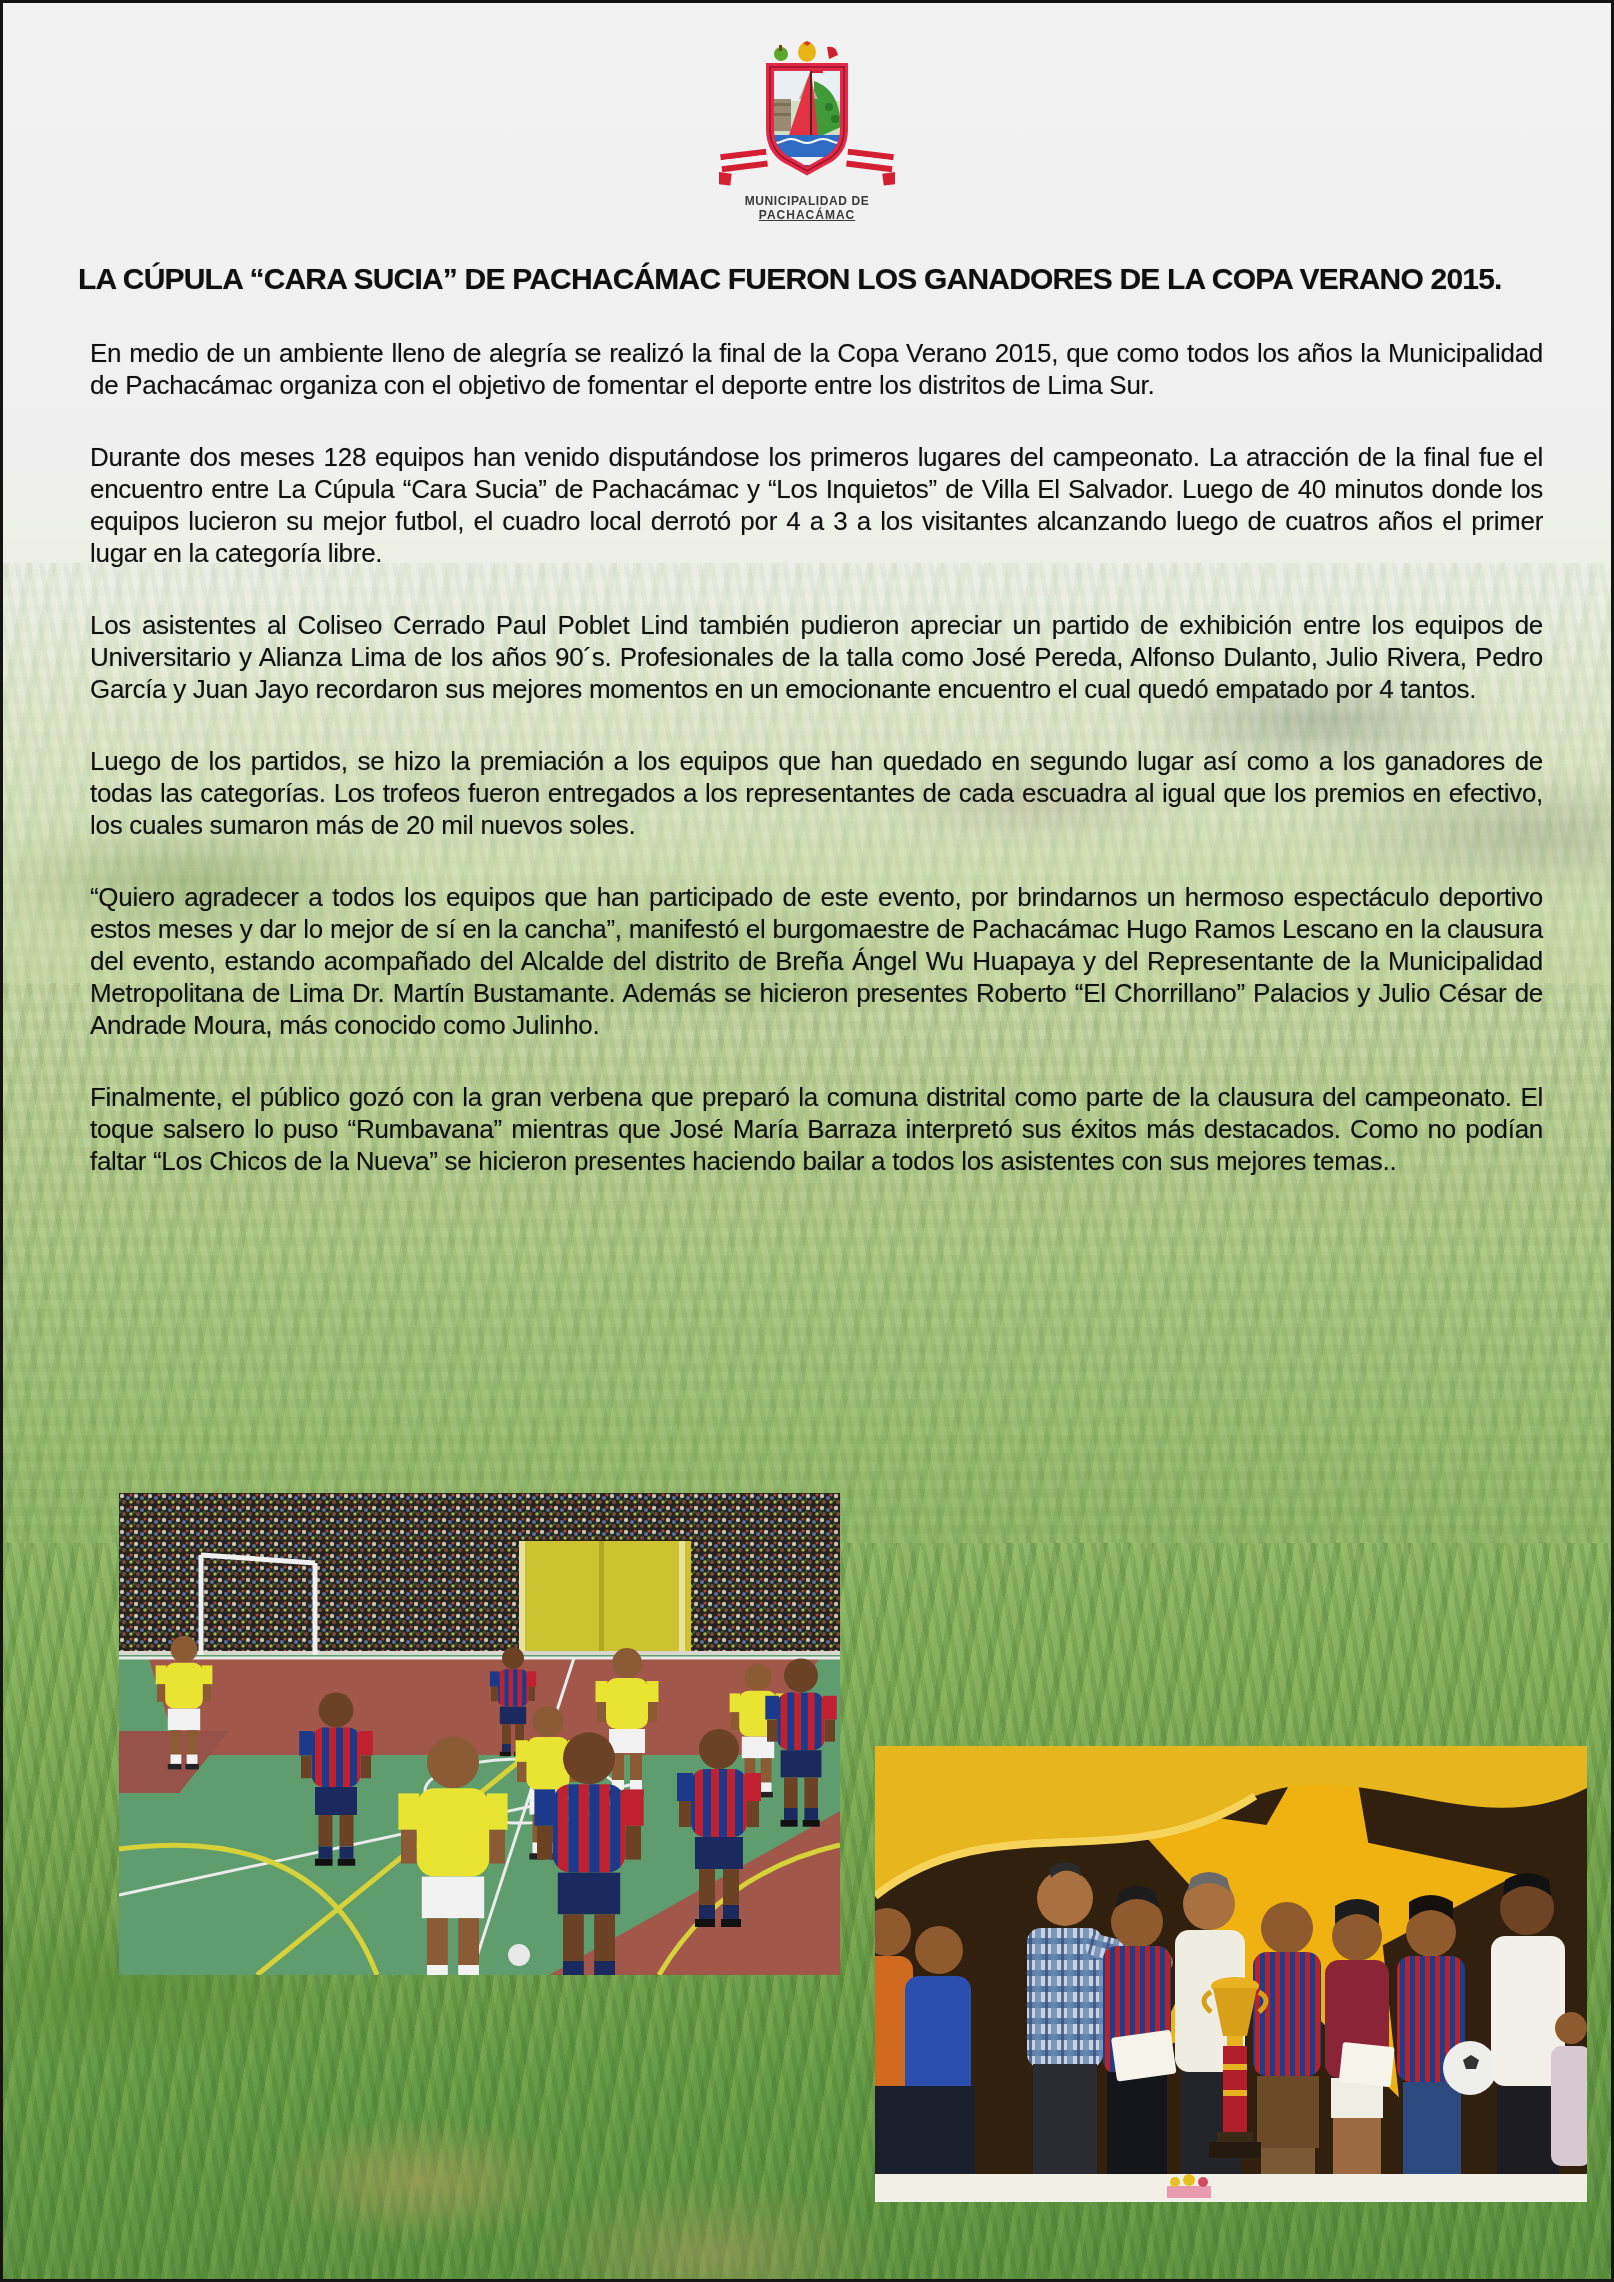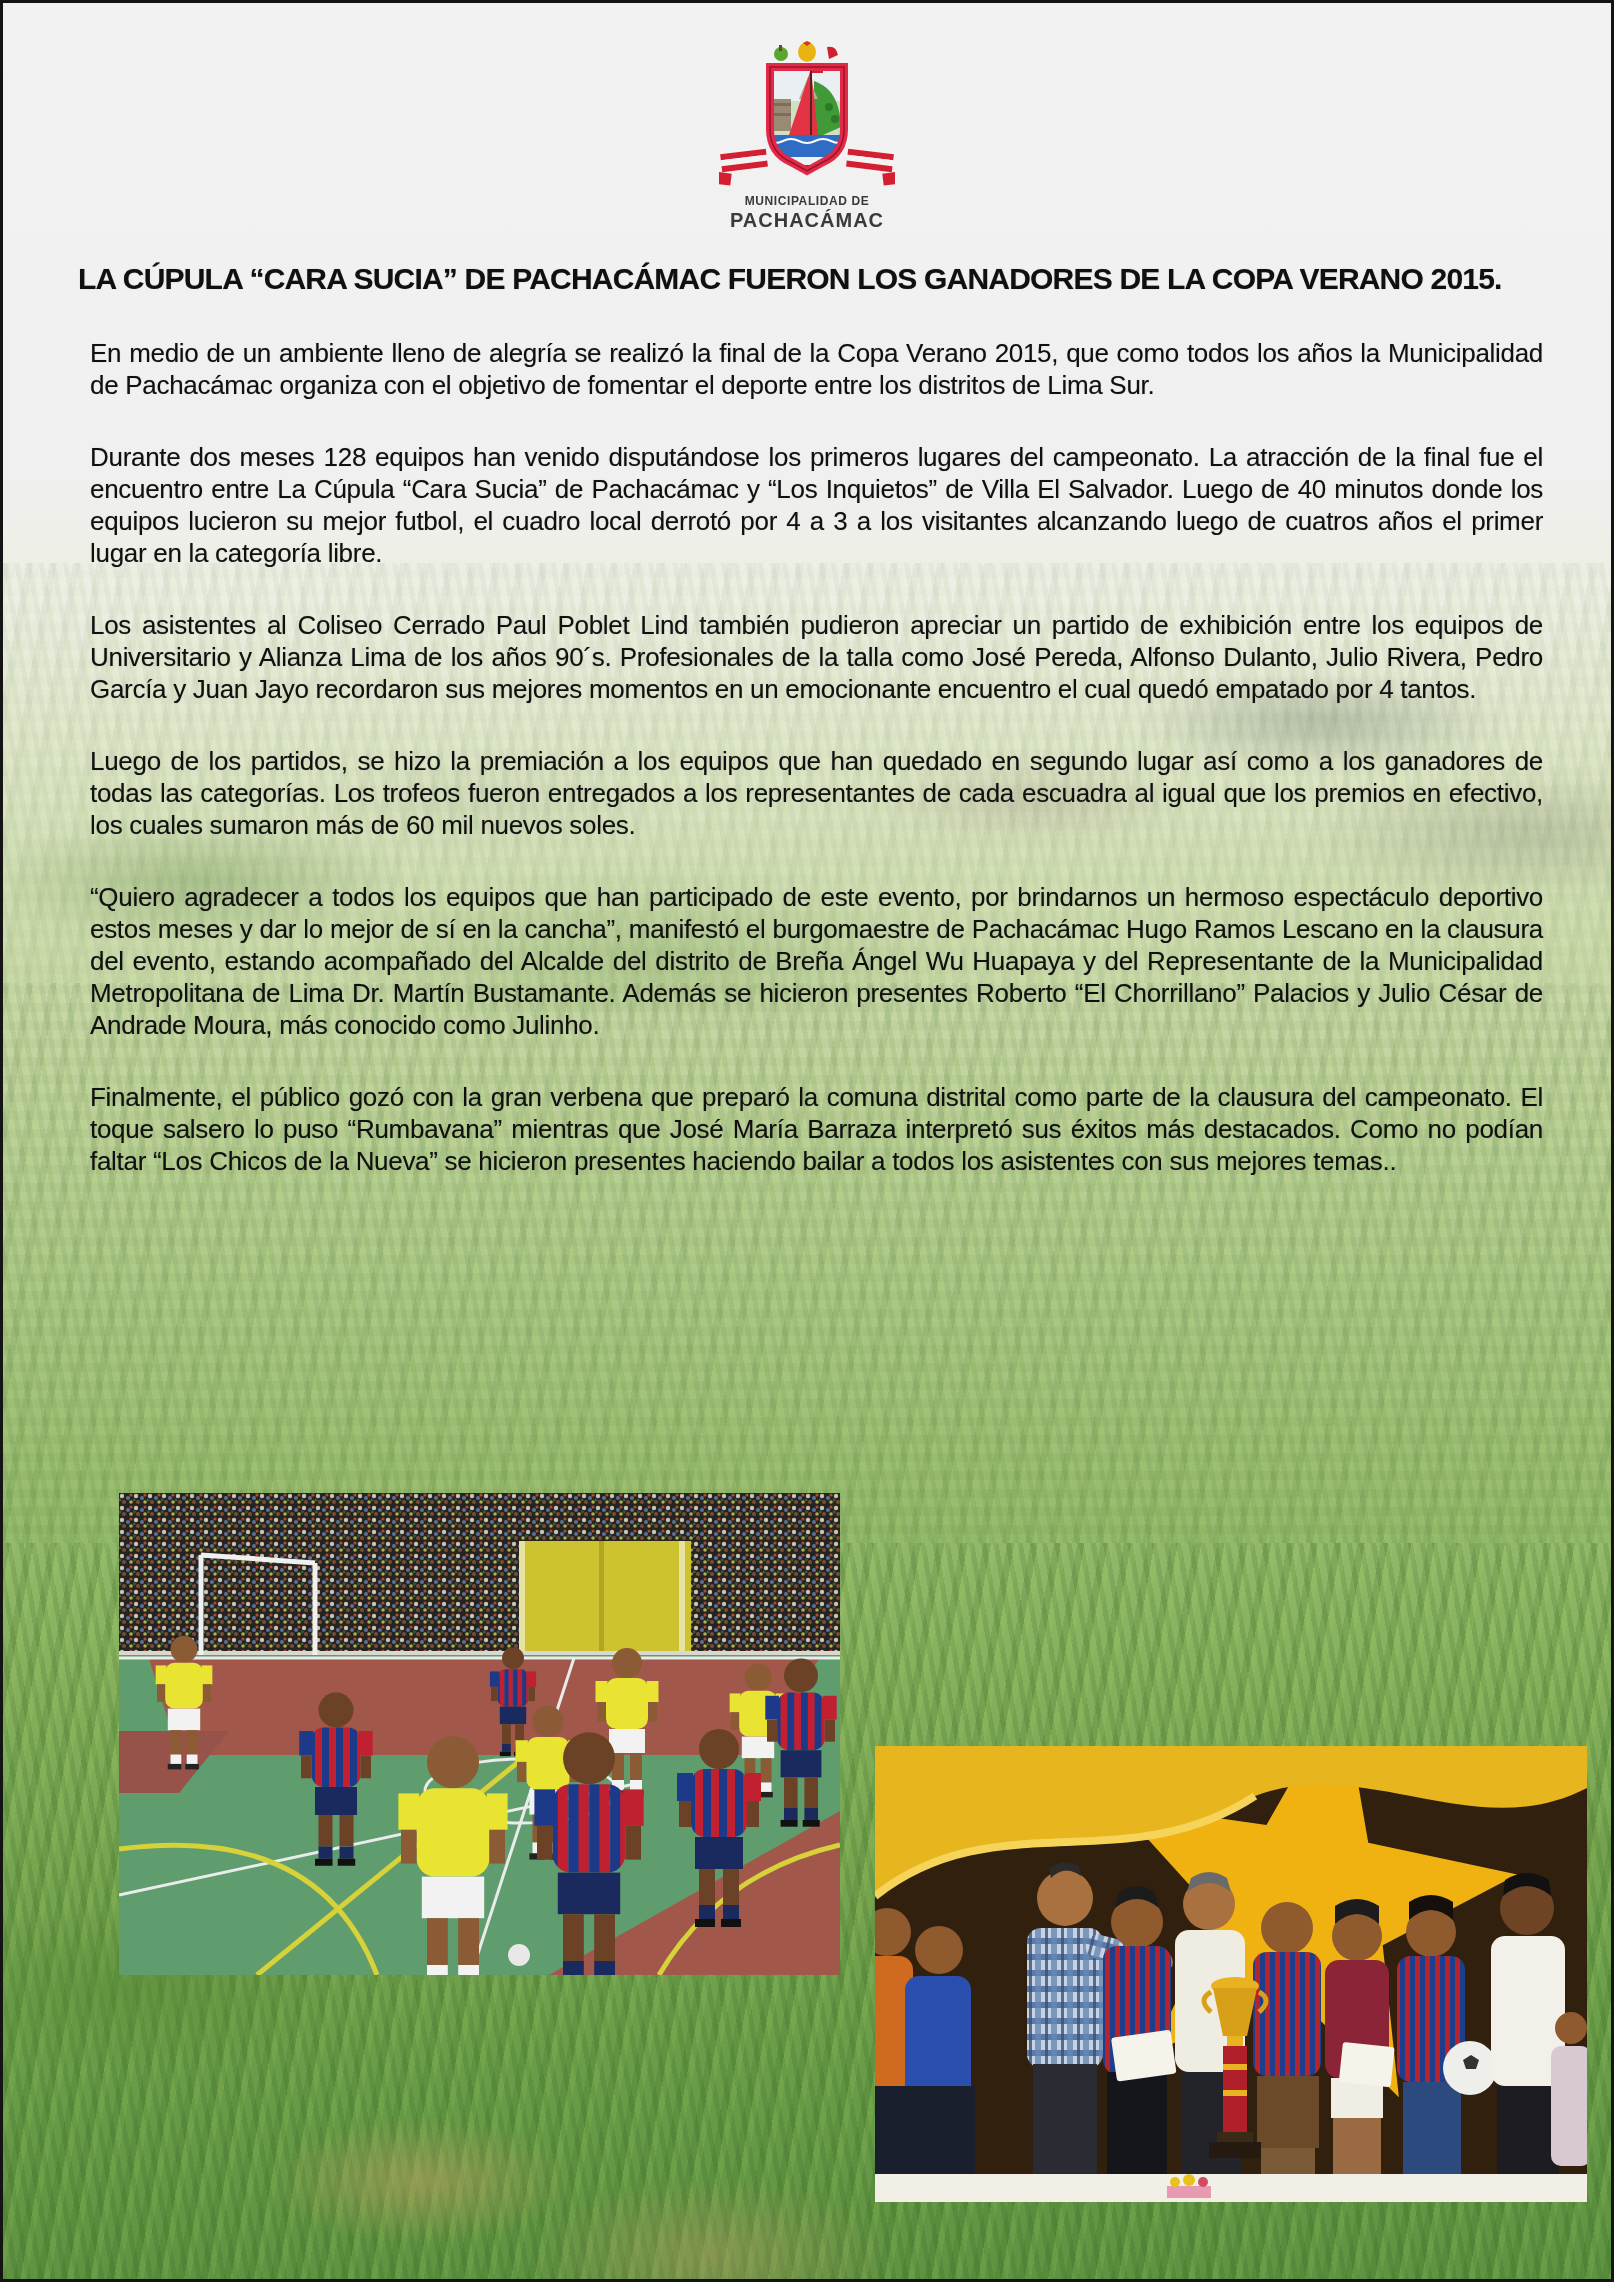--- a/index.html
+++ b/index.html
@@ -47,21 +47,21 @@
       radial-gradient(260px 100px at 90% 40%, rgba(60,105,35,.45),  transparent 70%),
       repeating-linear-gradient(100deg, rgba(45,95,25,.16) 0 7px, rgba(170,210,100,.14) 7px 13px, rgba(0,0,0,0) 13px 23px),
       repeating-linear-gradient(80deg, rgba(30,80,20,.14) 0 5px, rgba(0,0,0,0) 5px 12px);
   }
   
   .logo-block{position:absolute;top:38px;left:50%;transform:translateX(-50%);
     width:260px;text-align:center;}
   .logo-crest{display:block;margin:0 auto;}
   .logo-text{margin-top:4px;color:#3a3a3a;font-weight:bold;line-height:1.15;}
   .logo-line1{display:block;font-size:12px;letter-spacing:.6px;}
-  .logo-line2{display:block;font-size:20px;letter-spacing:1px;}
+  .logo-line2{display:block;font-size:12px;letter-spacing:1px;text-decoration:underline;}
   
   .article{position:absolute;top:256px;left:75px;width:1465px;color:#101010;}
   .article h1{
     margin:0 0 38px 0;font-size:30px;font-weight:bold;letter-spacing:-.8px;line-height:40px;
     text-shadow:0 0 1px rgba(0,0,0,.35);
   }
   .article p{
     margin:0 0 40px 12px;font-size:26px;font-weight:normal;letter-spacing:-.3px;
     line-height:32px;text-align:justify;
     text-shadow:0 0 1px rgba(0,0,0,.3);
@@ -136,21 +136,21 @@
       <span class="logo-line1">MUNICIPALIDAD DE</span>
       <span class="logo-line2">PACHACÁMAC</span>
     </div>
   </header>
 
   <main class="article">
     <h1>LA CÚPULA “CARA SUCIA” DE PACHACÁMAC FUERON LOS GANADORES DE LA COPA VERANO 2015.</h1>
     <p>En medio de un ambiente lleno de alegría se realizó la final de la Copa Verano 2015, que como todos los años la Municipalidad de Pachacámac organiza con el objetivo de fomentar el deporte entre los distritos de Lima Sur.</p>
     <p>Durante dos meses 128 equipos han venido disputándose los primeros lugares del campeonato. La atracción de la final fue el encuentro entre La Cúpula “Cara Sucia” de Pachacámac y “Los Inquietos” de Villa El Salvador. Luego de 40 minutos donde los equipos lucieron su mejor futbol, el cuadro local derrotó por 4 a 3 a los visitantes alcanzando luego de cuatros años el primer lugar en la categoría libre.</p>
     <p>Los asistentes al Coliseo Cerrado Paul Poblet Lind también pudieron apreciar un partido de exhibición entre los equipos de Universitario y Alianza Lima de los años 90´s. Profesionales de la talla como José Pereda, Alfonso Dulanto, Julio Rivera, Pedro García y Juan Jayo recordaron sus mejores momentos en un emocionante encuentro el cual quedó empatado por 4 tantos.</p>
-    <p>Luego de los partidos, se hizo la premiación a los equipos que han quedado en segundo lugar así como a los ganadores de todas las categorías. Los trofeos fueron entregados a los representantes de cada escuadra al igual que los premios en efectivo, los cuales sumaron más de 60 mil nuevos soles.</p>
+    <p>Luego de los partidos, se hizo la premiación a los equipos que han quedado en segundo lugar así como a los ganadores de todas las categorías. Los trofeos fueron entregados a los representantes de cada escuadra al igual que los premios en efectivo, los cuales sumaron más de 20 mil nuevos soles.</p>
     <p>“Quiero agradecer a todos los equipos que han participado de este evento, por brindarnos un hermoso espectáculo deportivo estos meses y dar lo mejor de sí en la cancha”, manifestó el burgomaestre de Pachacámac Hugo Ramos Lescano en la clausura del evento, estando acompañado del Alcalde del distrito de Breña Ángel Wu Huapaya y del Representante de la Municipalidad Metropolitana de Lima Dr. Martín Bustamante. Además se hicieron presentes Roberto “El Chorrillano” Palacios y Julio César de Andrade Moura, más conocido como Julinho.</p>
     <p>Finalmente, el público gozó con la gran verbena que preparó la comuna distrital como parte de la clausura del campeonato. El toque salsero lo puso “Rumbavana” mientras que José María Barraza interpretó sus éxitos más destacados. Como no podían faltar “Los Chicos de la Nueva” se hicieron presentes haciendo bailar a todos los asistentes con sus mejores temas..</p>
   </main>
 
   <figure class="photo photo1">
     <svg width="721" height="482" viewBox="0 0 721 482">
       <defs>
         <pattern id="crowd" width="14" height="12" patternUnits="userSpaceOnUse">
           <rect width="14" height="12" fill="#262420"></rect>
           <circle cx="3" cy="3" r="2.2" fill="#c8c4b4"></circle>

